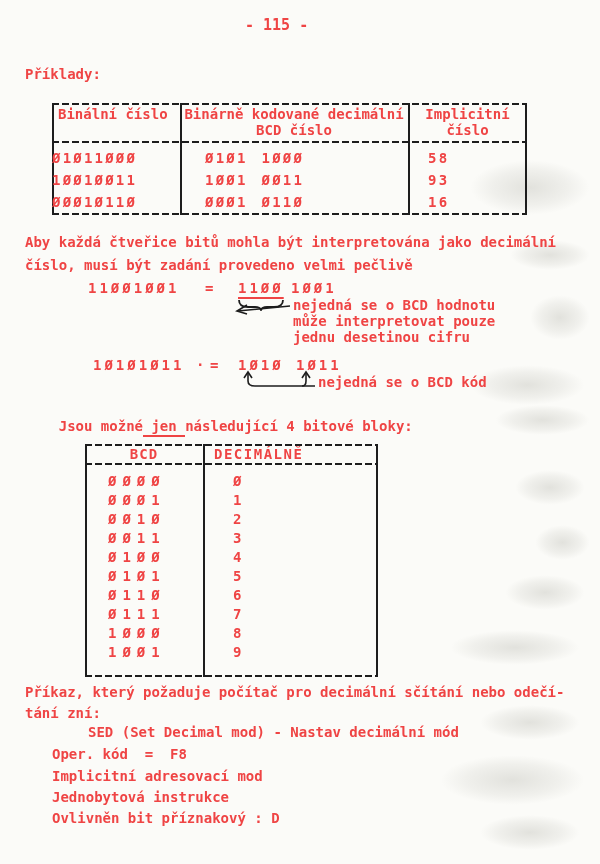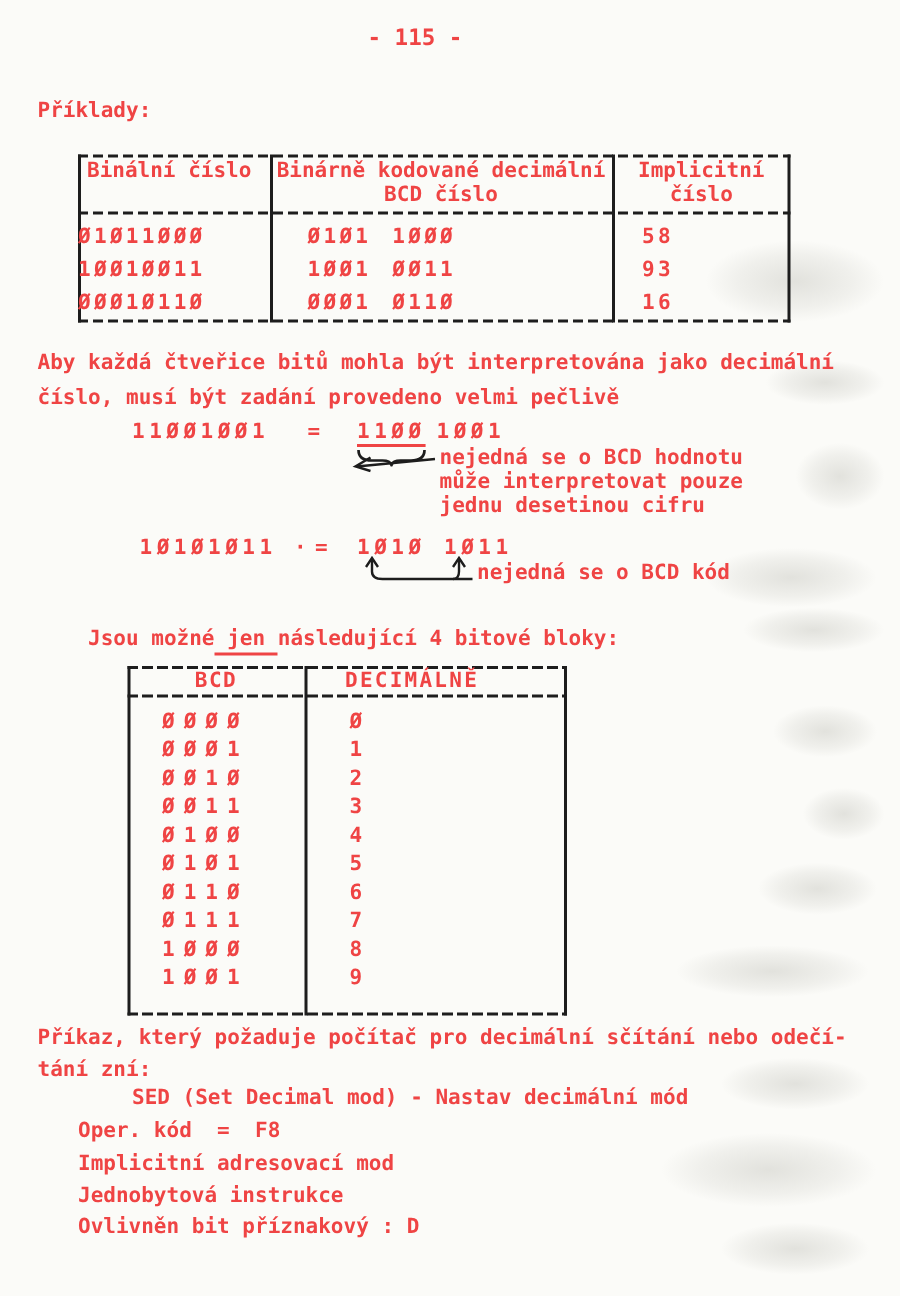--- a/index.html
+++ b/index.html
@@ -37,21 +37,21 @@
   #table1 .body{position:absolute;top:44px;left:0;width:475px;}
   #table1 .row{display:flex;height:22px;align-items:center;}
   #table1 .c1{width:128px;box-sizing:border-box;}
   #table1 .c2{width:228px;padding-left:25px;box-sizing:border-box;display:flex;gap:14px;}
   #table1 .c3{width:119px;padding-left:20px;box-sizing:border-box;letter-spacing:2.2px;}
 
   
   #table2{left:85px;top:430px;width:353px;height:233px;margin-top:14px;}
   #table2 .hrow{position:absolute;top:2px;left:0;display:flex;width:293px;}
   #table2 .hc1{width:118px;text-align:center;letter-spacing:1px;}
-  #table2 .hc2{width:175px;padding-left:27px;box-sizing:border-box;letter-spacing:1.5px;}
+  #table2 .hc2{width:175px;padding-left:11px;box-sizing:border-box;letter-spacing:1.5px;}
   #table2 .body{position:absolute;top:27px;left:0;width:293px;}
   #table2 .row{display:flex;height:19px;align-items:center;}
   #table2 .c1{width:118px;padding-left:23px;box-sizing:border-box;}
   #table2 .c2{width:175px;padding-left:30px;box-sizing:border-box;}
 
   .note{line-height:16px;}
   .para{line-height:23px;}
   svg{display:block;}
   .smudge{position:absolute;pointer-events:none;
     background:radial-gradient(ellipse at center,rgba(160,160,150,0.28) 0%,rgba(160,160,150,0.12) 45%,transparent 70%);}

